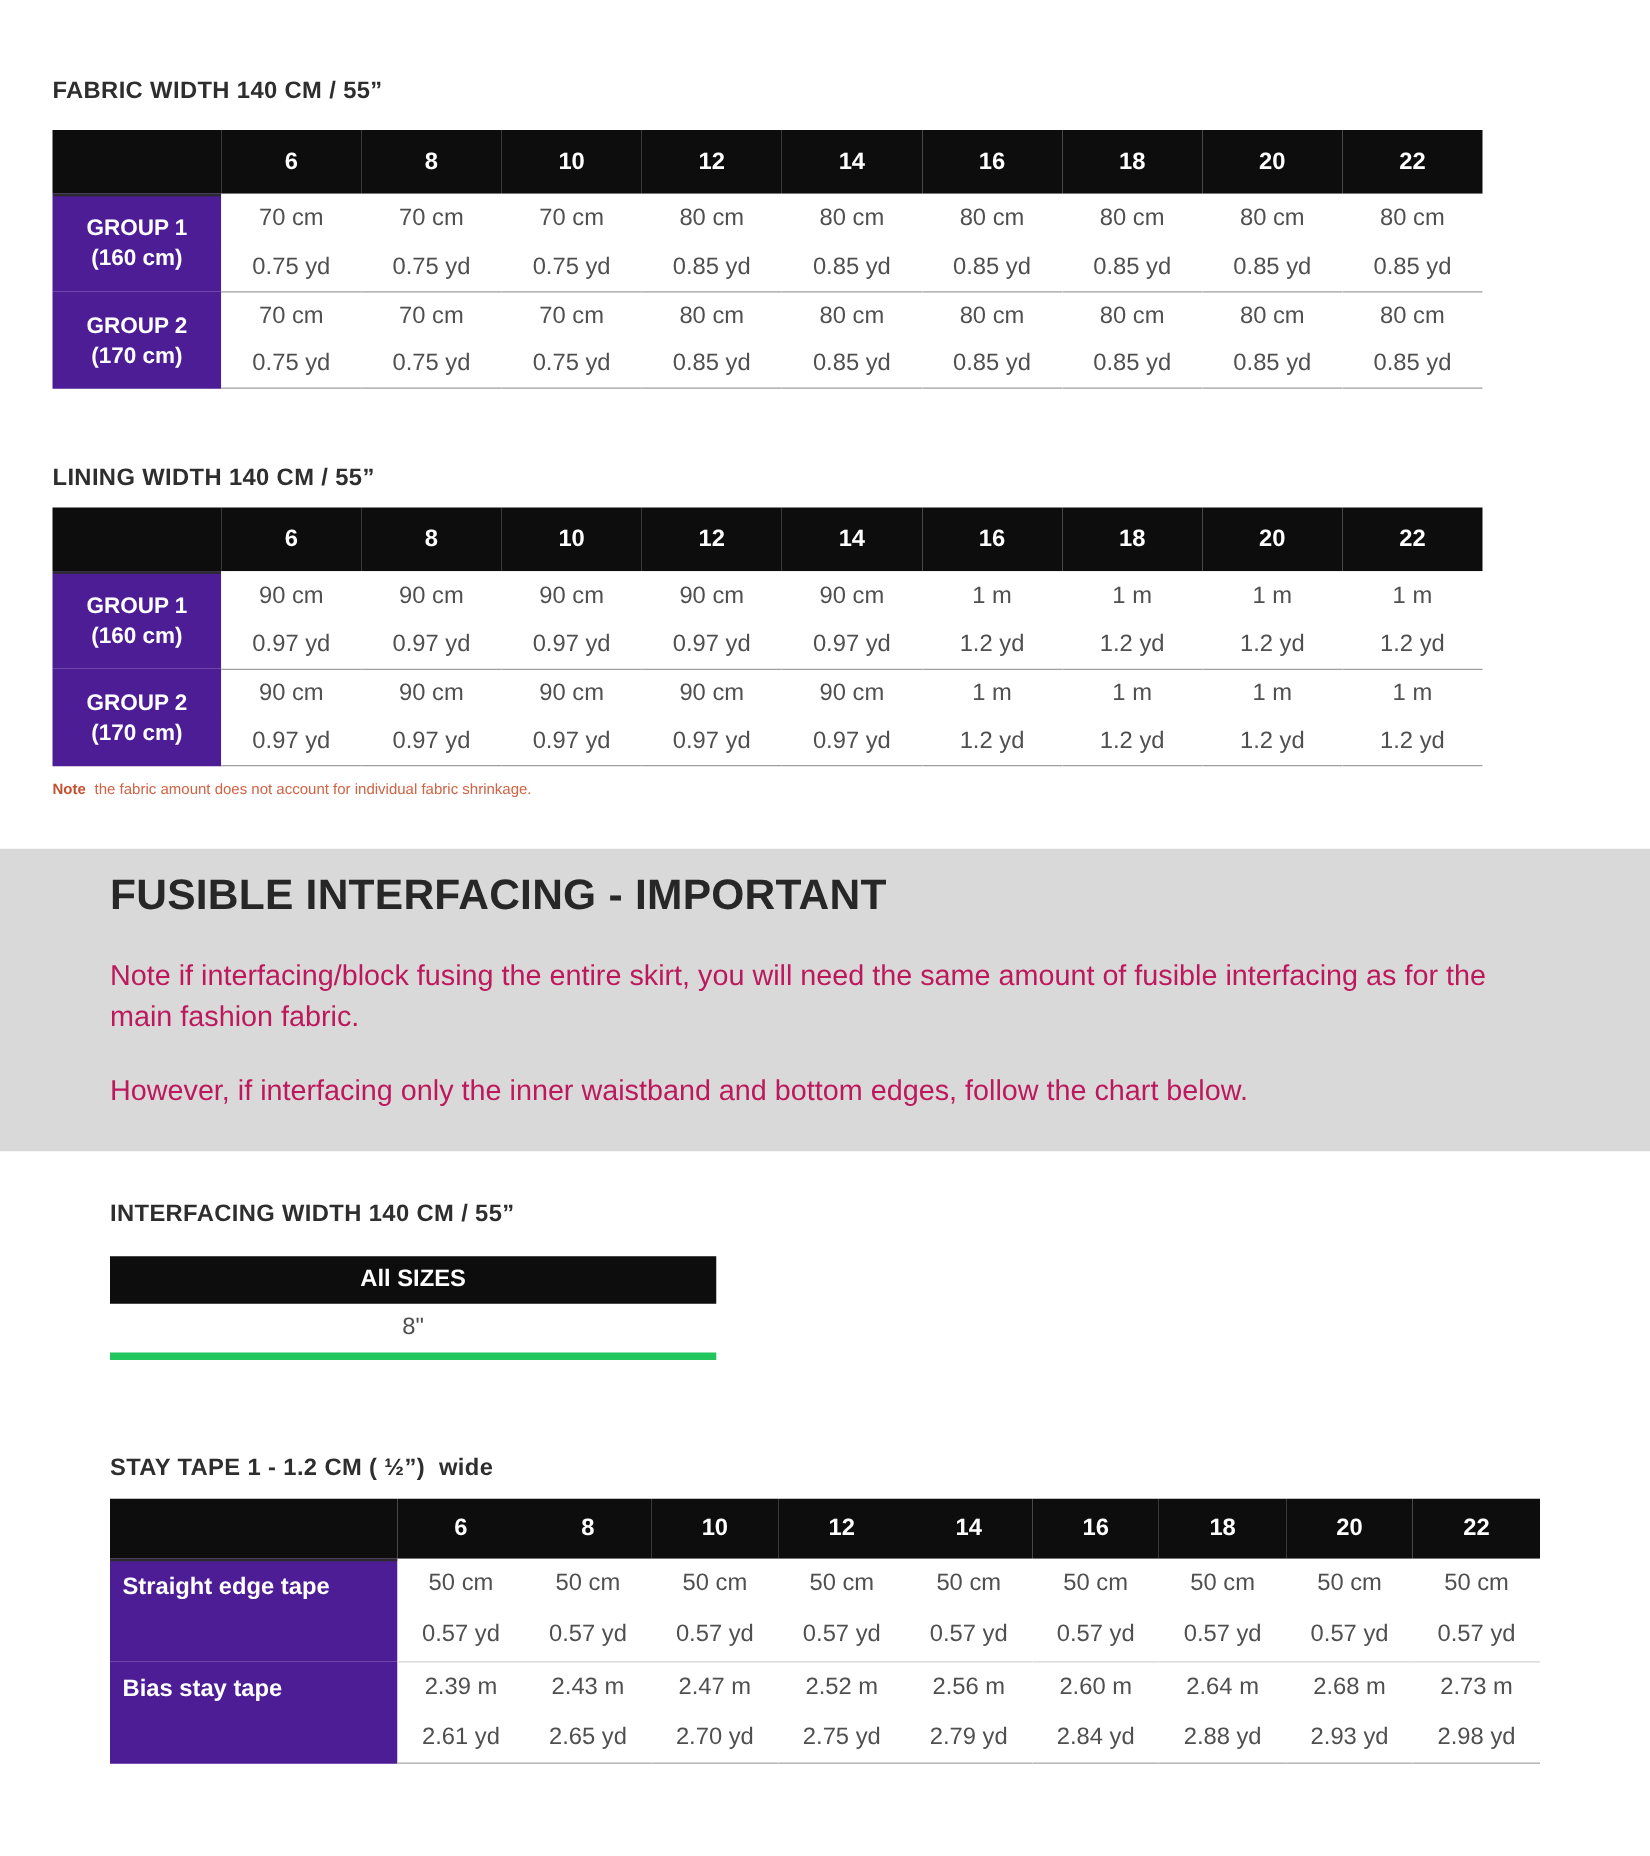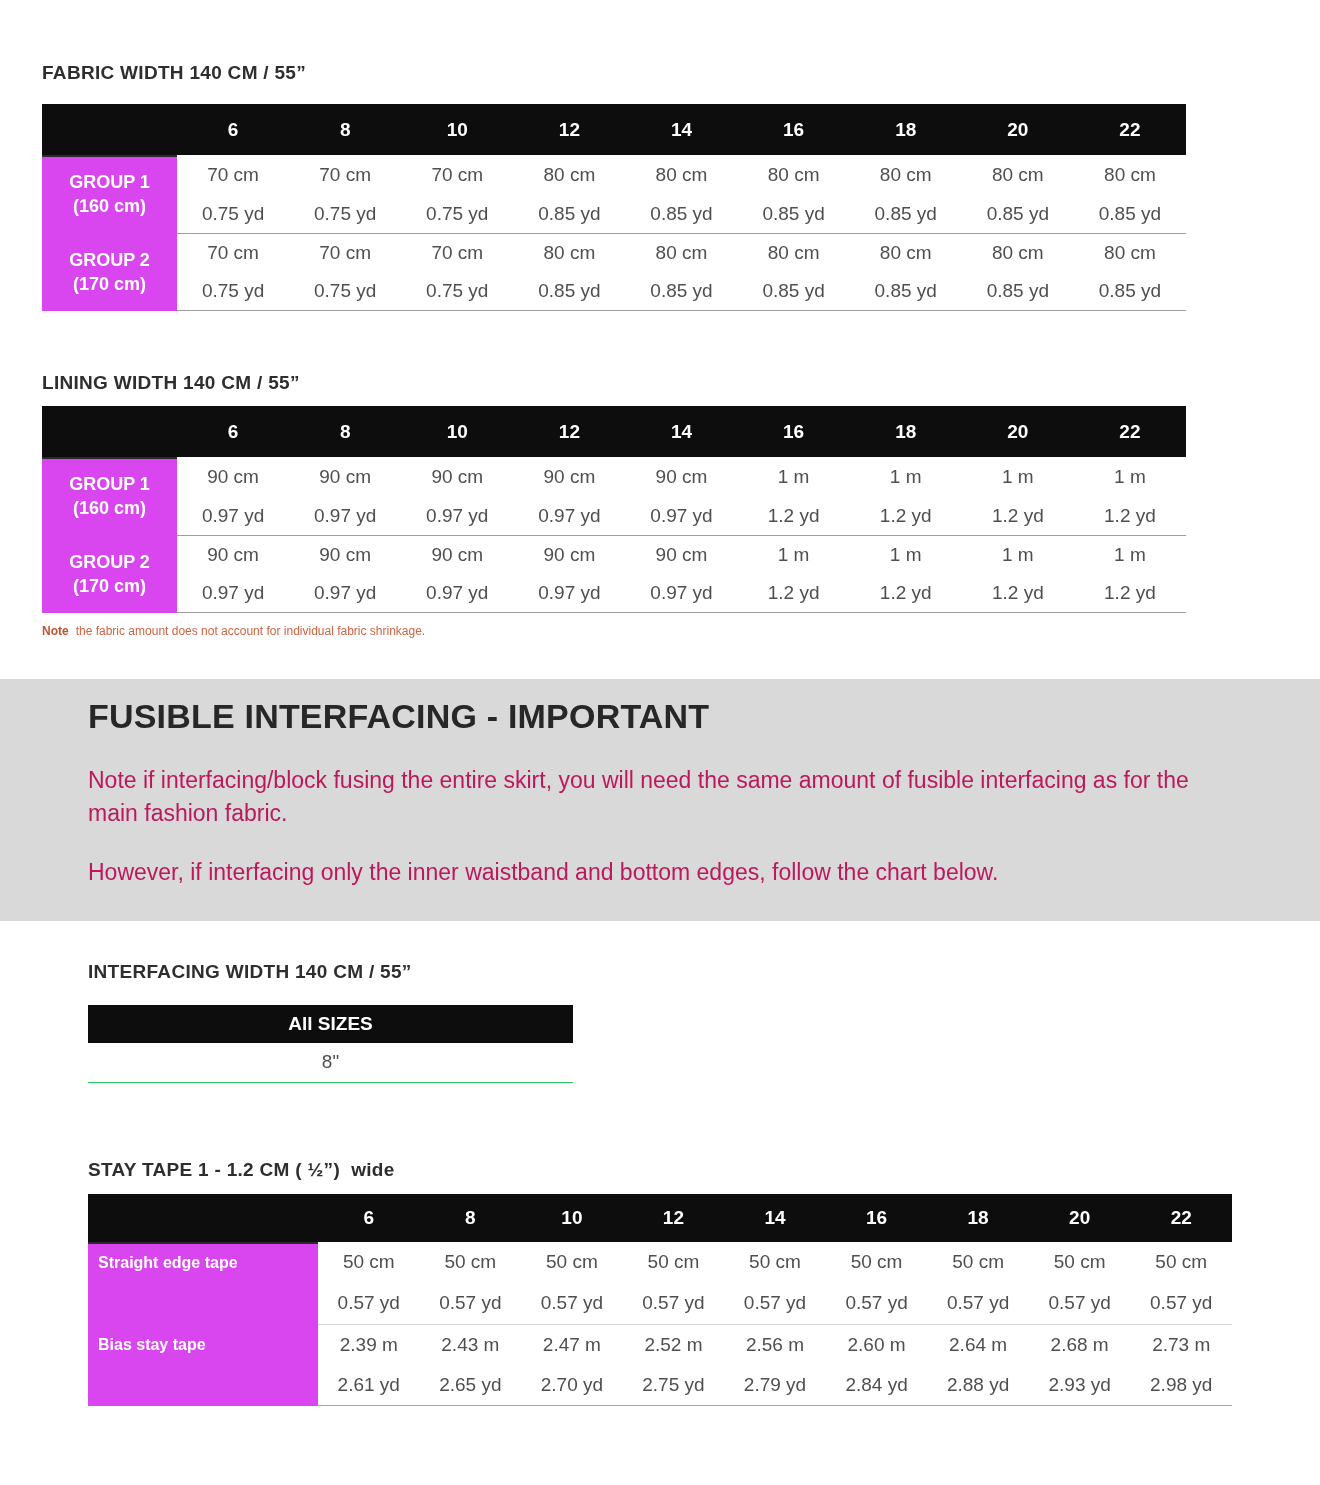--- a/index.html
+++ b/index.html
@@ -33,37 +33,37 @@
   .th {
     background: #0d0d0d;
     color: #ffffff;
     font-weight: bold;
     font-size: 19px;
     display: flex;
     align-items: center;
     justify-content: center;
   }
   .rowlabel {
-    background: #d946ef;
+    background: #4c1d95;
     color: #ffffff;
     font-weight: bold;
     font-size: 18px;
     line-height: 1.35;
     display: flex;
     flex-direction: column;
     align-items: center;
     justify-content: center;
     text-align: center;
   }
   .rowlabel.first { box-shadow: inset 0 2px 0 #2b2b2b; }
   .t-tape .rowlabel {
     align-items: flex-start;
     justify-content: flex-start;
     padding: 10px 0 0 10px;
-    font-size: 16px;
+    font-size: 19px;
     text-align: center;
   }
   .td {
     background: #ffffff;
     color: #4f4f4f;
     font-size: 19px;
     display: flex;
     align-items: center;
     justify-content: center;
   }
@@ -102,21 +102,21 @@
     color: #be185d;
     margin: 0;
     max-width: 1136px;
   }
   .gray-band p + p { margin-top: 27px; }
 
   
   #interfacing-heading { margin-top: 40px; margin-bottom: 22px; }
   .mini-table {
     width: 485px;
-    border-bottom: 1px solid #22c55e;
+    border-bottom: 6px solid #22c55e;
   }
   .mini-header {
     height: 38px;
     background: #0d0d0d;
     color: #ffffff;
     font-weight: bold;
     font-size: 19px;
     display: flex;
     align-items: center;
     justify-content: center;

